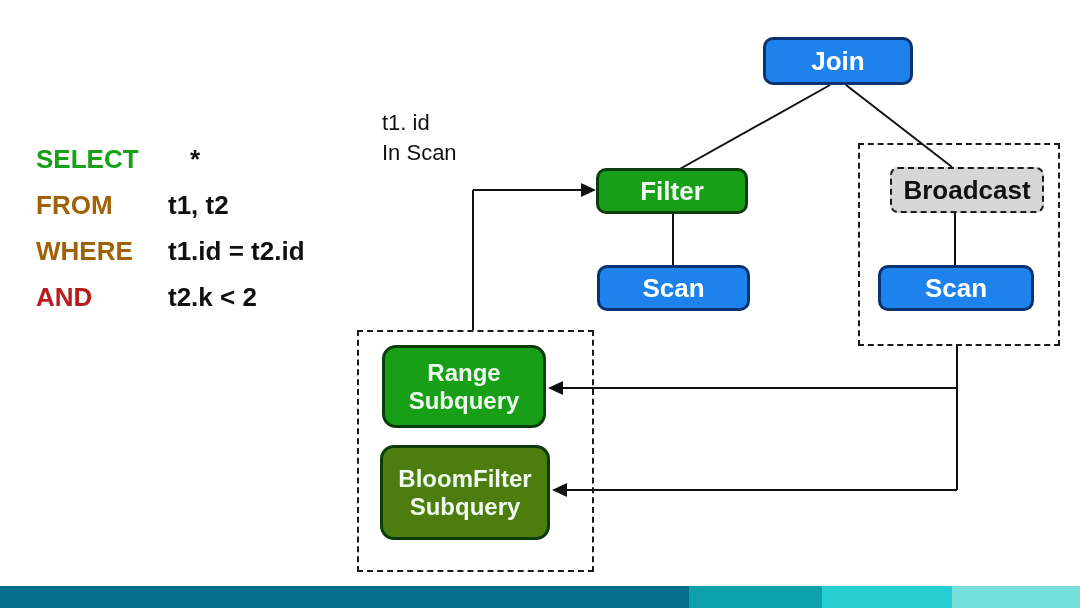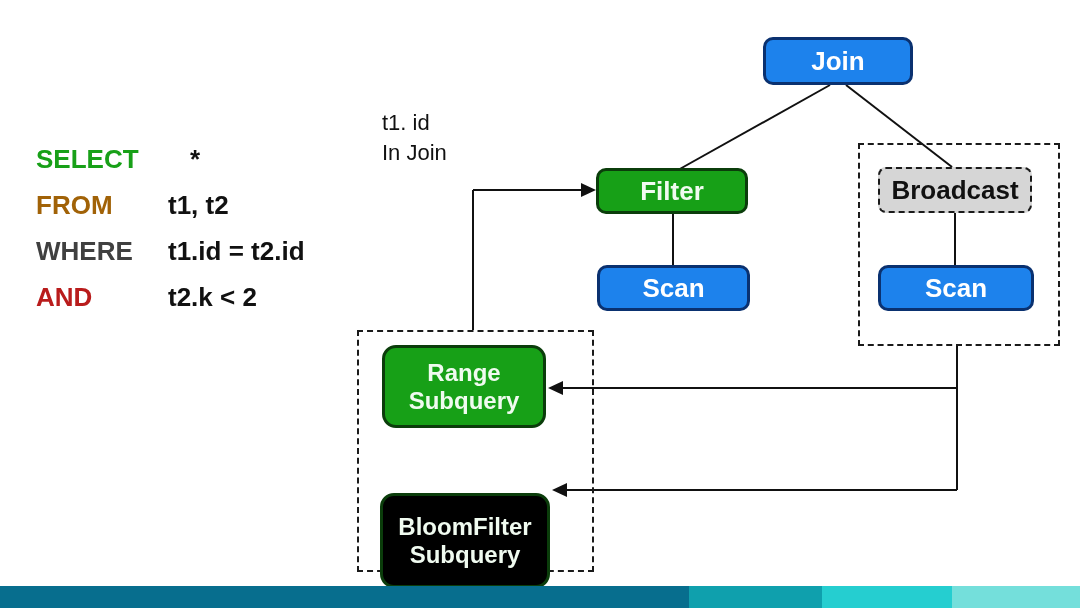--- a/index.html
+++ b/index.html
@@ -21,21 +21,21 @@
   #edges line{stroke:#111111; stroke-width:2;}
   #edges polygon{fill:#111111;}
   
   .node{
     position:absolute; display:flex; align-items:center; justify-content:center;
     font-weight:bold; font-size:26px; border-radius:10px; box-sizing:border-box;
     text-align:center;
   }
   .node.blue{border:3px solid #0a3170; color:#ffffff;}
   .node.green{border:3px solid #0b3d0b; color:#f0fbf0;}
-  .node.gray{border:2px dashed #1a1a1a; color:#111111; border-radius:8px;}
+  .node.gray{border:2px dashed #1a1a1a; color:#111111; border-radius:8px;margin-left:12px;}
   .node.subquery{font-size:24px; line-height:1.15; border-radius:14px; padding:4px 18px;}
   
   .group-box{position:absolute; border:2.5px dashed #1a1a1a; box-sizing:border-box; background:transparent;}
   #group-right{left:858px; top:143px; width:202px; height:203px;}
   #group-bottom-left{left:357px; top:330px; width:237px; height:242px;}
   
   #node-join{left:763px; top:37px; width:150px; height:48px;}
   #node-filter{left:596px; top:168px; width:152px; height:46px;}
   #node-scan-left{left:597px; top:265px; width:153px; height:46px;}
   #node-broadcast{left:878px; top:167px; width:154px; height:46px;}
@@ -56,30 +56,30 @@
 <div id="canvas">
 
   <div>
     <div class="sql-row" style="top:144px;">
       <span class="sql-kw" style="color: rgb(24, 160, 24);">SELECT</span><span class="sql-val" style="padding-left:22px;">*</span>
     </div>
     <div class="sql-row" style="top:190px;">
       <span class="sql-kw" style="color: #a16207;">FROM</span><span class="sql-val">t1, t2</span>
     </div>
     <div class="sql-row" style="top:236px;">
-      <span class="sql-kw" style="color: #404040;">WHERE</span><span class="sql-val">t1.id = t2.id</span>
+      <span class="sql-kw" style="color: #a16207;">WHERE</span><span class="sql-val">t1.id = t2.id</span>
     </div>
     <div class="sql-row" style="top:282px;">
       <span class="sql-kw" style="color: #b91c1c;">AND</span><span class="sql-val">t2.k &lt; 2</span>
     </div>
   </div>
 
   <div id="annotation">
     <div>t1. id</div>
-    <div>In Join</div>
+    <div>In Scan</div>
   </div>
 
   <svg id="edges" viewBox="0 0 1080 608">
     <line x1="830" y1="85" x2="678" y2="170"></line>
     <line x1="846" y1="85" x2="952" y2="167"></line>
     <line x1="673" y1="214" x2="673" y2="265"></line>
     <line x1="955" y1="213" x2="955" y2="265"></line>
     <line x1="473" y1="190" x2="582" y2="190"></line>
     <polygon points="596,190 581,183 581,197"></polygon>
     <line x1="473" y1="190" x2="473" y2="330"></line>
@@ -110,21 +110,21 @@
   </div>
 
   <div id="node-scan-right" class="node blue" style="background-color: rgb(29, 130, 236);">
     <span>Scan</span>
   </div>
 
   <div id="node-range-subquery" class="node green subquery" style="background-color: rgb(23, 160, 23);">
     <span>Range Subquery</span>
   </div>
 
-  <div id="node-bloom-subquery" class="node green subquery" style="background-color: #000000; margin-top: 48px;">
+  <div id="node-bloom-subquery" class="node green subquery" style="background-color: #4d7c0f;">
     <span>BloomFilter Subquery</span>
   </div>
 
   <div id="footer-bar">
     <div class="seg" style="background-color: rgb(7, 110, 142);"></div>
     <div class="seg" style="background-color: rgb(15, 160, 173);"></div>
     <div class="seg" style="background-color: rgb(37, 206, 208);"></div>
     <div class="seg" style="background-color: rgb(116, 223, 219);"></div>
   </div>
 

